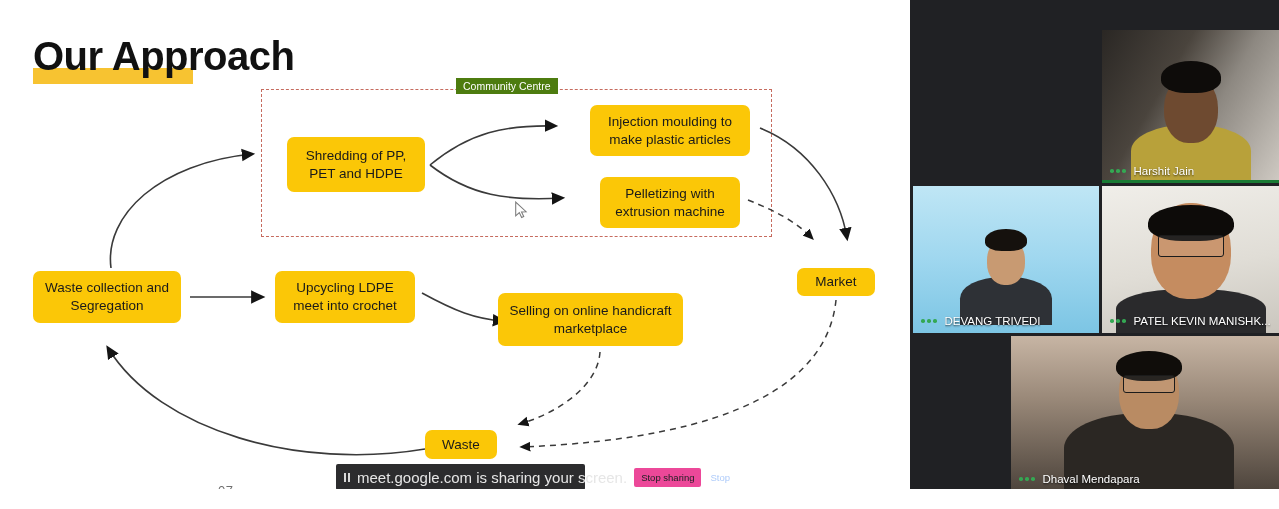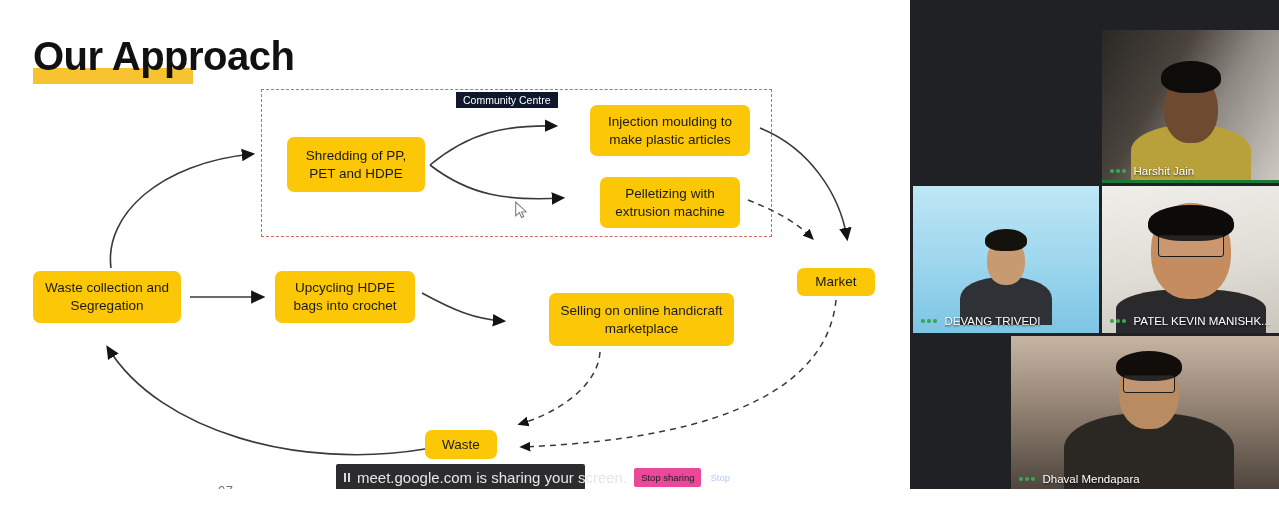--- a/index.html
+++ b/index.html
@@ -53,22 +53,22 @@
   #community-zone {
     position: absolute;
     left: 261px; top: 89px;
     width: 511px; height: 148px;
     border: 1.5px dashed #c66b5e;
     box-sizing: border-box;
     background: transparent;
   }
   #community-badge {
     position: absolute;
-    left: 456px; top: 92px;
-    background: #0f172a;
+    left: 456px; top: 78px;
+    background: #4d7c0f;
     color: #ffffff;
     font-size: 10.5px;
     line-height: 14px;
     padding: 1px 7px;
     white-space: nowrap;
     z-index: 5;
   }
 
   
   .node {
@@ -85,21 +85,21 @@
     padding: 6px 8px;
     box-sizing: border-box;
     z-index: 4;
   }
   #node-shredding { left: 287px; top: 137px; width: 138px; height: 55px; }
   #node-injection { left: 590px; top: 105px; width: 160px; height: 51px; }
   #node-pelletizing { left: 600px; top: 177px; width: 140px; height: 51px; }
   #node-market { left: 797px; top: 268px; width: 78px; height: 28px; }
   #node-collection { left: 33px; top: 271px; width: 148px; height: 52px; }
   #node-upcycling { left: 275px; top: 271px; width: 140px; height: 52px; }
-  #node-selling { left: 549px; top: 293px; width: 185px; height: 53px; }
+  #node-selling { left: 498px; top: 293px; width: 185px; height: 53px; }
   #node-waste { left: 425px; top: 430px; width: 72px; height: 29px; }
 
   
   #arrow-layer {
     position: absolute;
     left: 0; top: 0;
     width: 910px; height: 509px;
     z-index: 2;
     pointer-events: none;
   }
@@ -323,21 +323,21 @@
       <path d="M836,300 C828,380 740,438 522,447" fill="none" stroke="#3a3a3a" stroke-width="1.5" stroke-dasharray="6 5" marker-end="url(#ah-sm)"></path>
 
       <path d="M425,449 C300,470 160,432 108,348" fill="none" stroke="#3a3a3a" stroke-width="1.6" marker-end="url(#ah)"></path>
     </svg>
 
     <div class="node" id="node-shredding">Shredding of PP, PET and HDPE</div>
     <div class="node" id="node-injection">Injection moulding to make plastic articles</div>
     <div class="node" id="node-pelletizing">Pelletizing with extrusion machine</div>
     <div class="node" id="node-market">Market</div>
     <div class="node" id="node-collection">Waste collection and Segregation</div>
-    <div class="node" id="node-upcycling">Upcycling HDPE bags into crochet</div>
+    <div class="node" id="node-upcycling">Upcycling LDPE meet into crochet</div>
     <div class="node" id="node-selling">Selling on online handicraft marketplace</div>
     <div class="node" id="node-waste">Waste</div>
 
     <div id="slide-rule"></div>
     <div id="slide-number">07</div>
 
     <svg id="mouse-cursor" viewBox="0 0 12 17" xmlns="http://www.w3.org/2000/svg">
       <path d="M1,1 L1,14 L4.4,10.9 L6.6,15.6 L8.6,14.7 L6.5,10.3 L10.8,10.1 Z" fill="#ffffff" stroke="#7a7a7a" stroke-width="1"></path>
     </svg>
 

